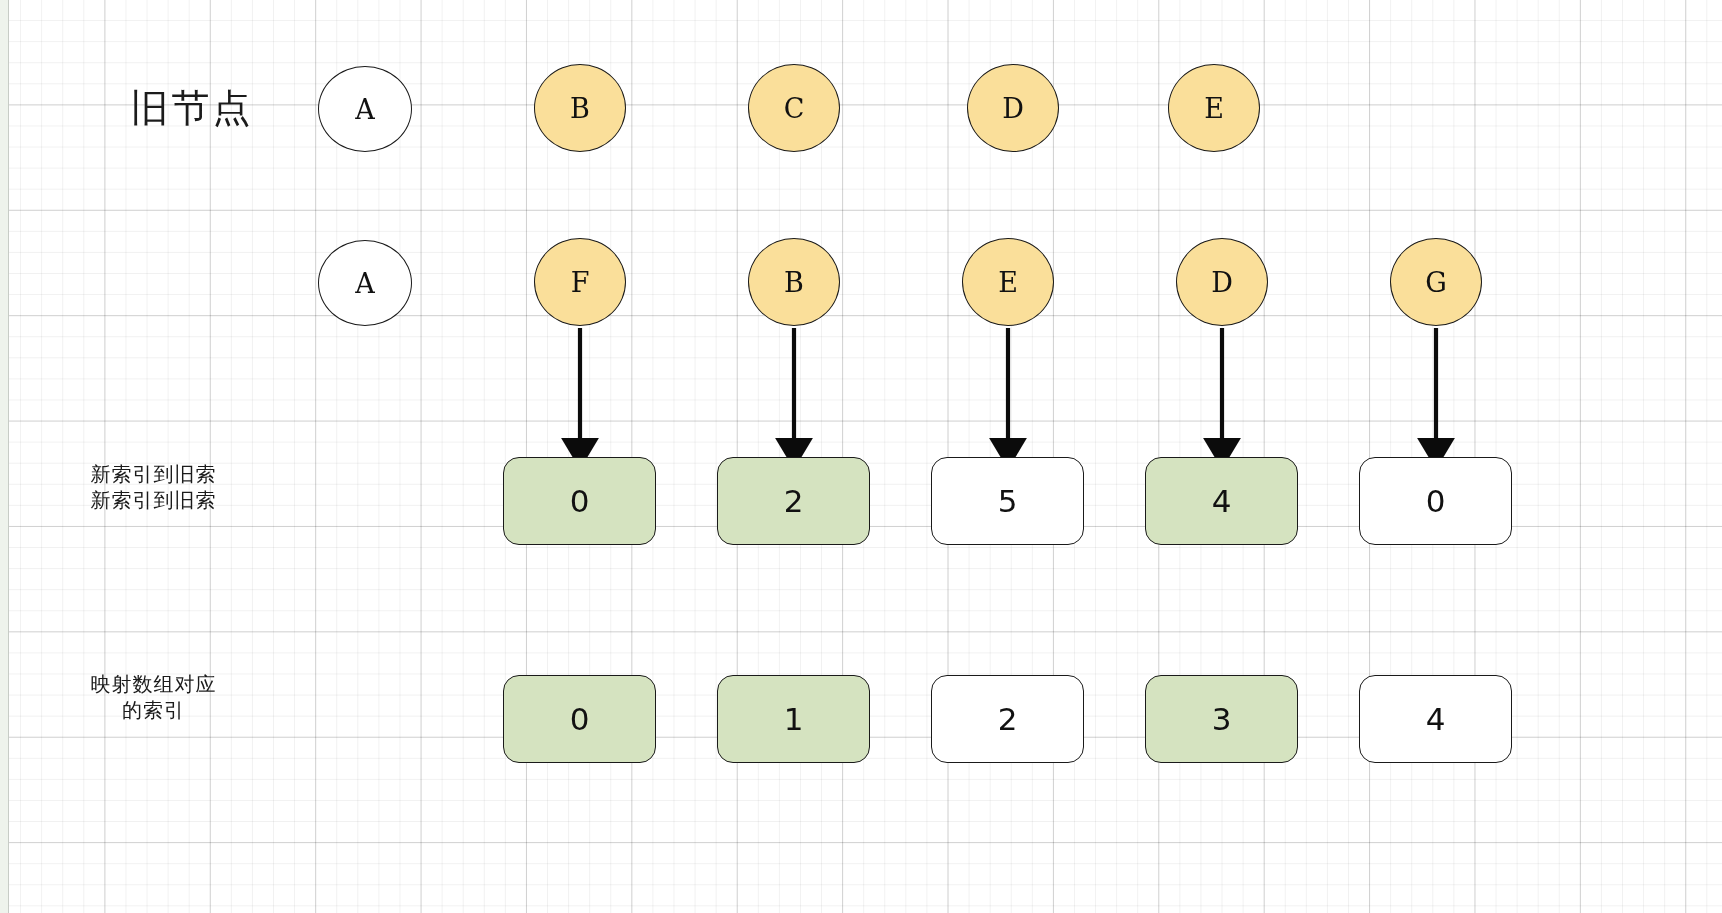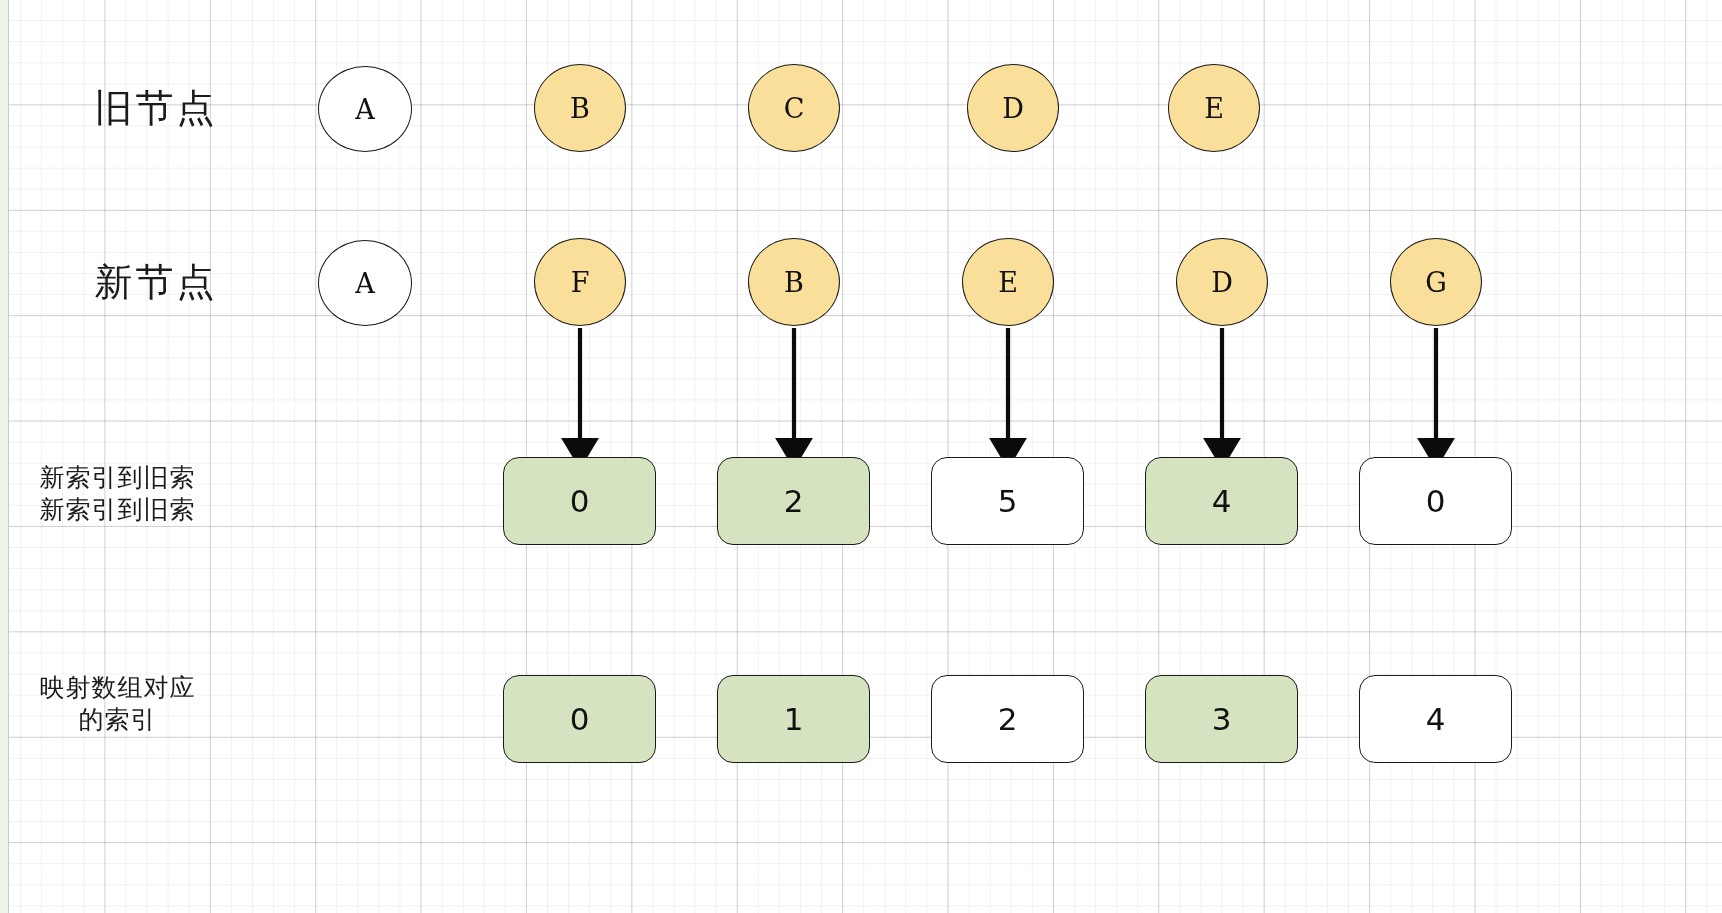--- a/index.html
+++ b/index.html
@@ -39,27 +39,28 @@
     border-right: 1px solid rgba(0,0,0,0.16);
   }
 
   .row-label {
     position: absolute;
     color: #1b1b1b;
     text-align: center;
     line-height: 1.28;
     white-space: pre-line;
     font-family: "DejaVu Sans", "Liberation Sans", sans-serif;
+    margin-left: 36px;
   }
   .row-label.big {
     font-size: 38px;
     letter-spacing: 3px;
   }
   .row-label.small {
-    font-size: 25px;
+    font-size: 20px;
     letter-spacing: 1px;
   }
 
   .node {
     position: absolute;
     border: 1.6px solid #1a1a1a;
     border-radius: 50%;
     display: flex;
     align-items: center;
     justify-content: center;
@@ -102,21 +103,20 @@
 </head>
 <body>
 
 <div id="canvas">
 
   <div id="grid"></div>
   <div id="leftstrip"></div>
 
   <div class="row-label big" style="left:36px; top:84px; width:240px;">旧节点</div>
 
-  <div class="row-label big" style="left:36px; top:258px; width:240px;">新节点</div>
 
   <div class="row-label small" style="left:10px; top:462px; width:215px;"><span>新索引到旧索</span><br><span>新索引到旧索</span></div>
 
   <div class="row-label small" style="left:10px; top:672px; width:215px;"><span>映射数组对应</span><br><span>的索引</span></div>
 
   <div class="node" style="left:318px; top:66px; width:94px; height:86px; background:#ffffff;">A</div>
   <div class="node" style="left:534px; top:64px; width:92px; height:88px; background:#fadf9a;">B</div>
   <div class="node" style="left:748px; top:64px; width:92px; height:88px; background:#fadf9a;">C</div>
   <div class="node" style="left:967px; top:64px; width:92px; height:88px; background:#fadf9a;">D</div>
   <div class="node" style="left:1168px; top:64px; width:92px; height:88px; background:#fadf9a;">E</div>

